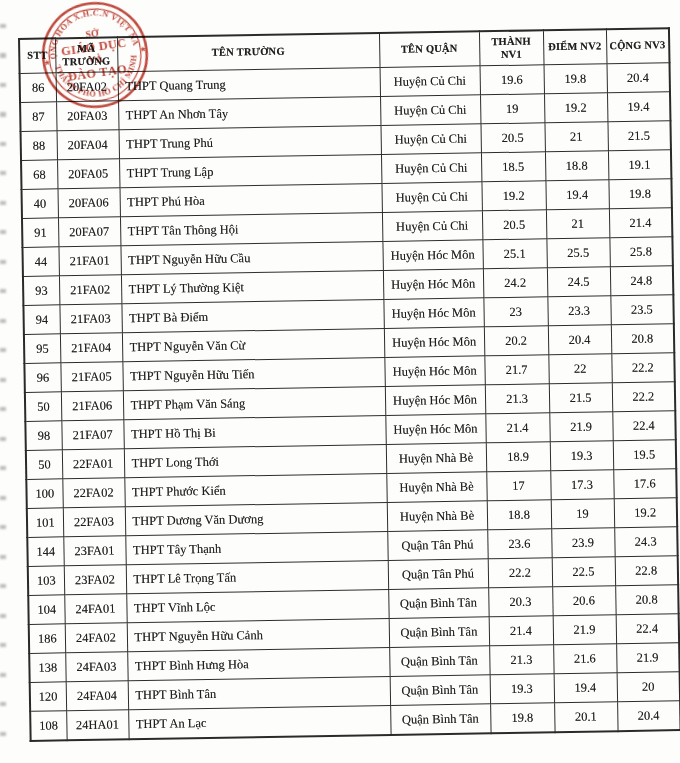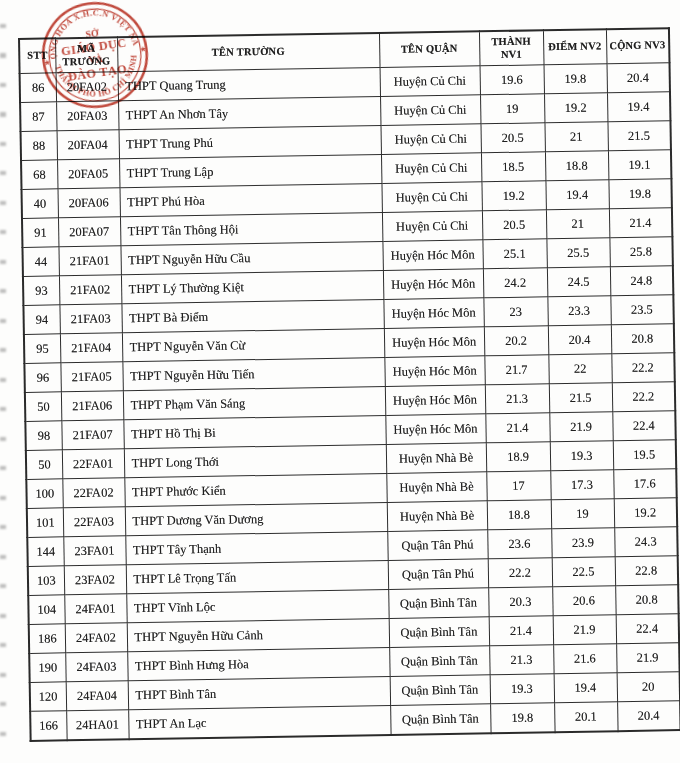--- a/index.html
+++ b/index.html
@@ -255,39 +255,39 @@
           <tr>
             <td>186</td>
             <td>24FA02</td>
             <td class="name-cell">THPT Nguyễn Hữu Cảnh</td>
             <td>Quận Bình Tân</td>
             <td>21.4</td>
             <td>21.9</td>
             <td>22.4</td>
           </tr>
           <tr>
-            <td>190</td>
+            <td>138</td>
             <td>24FA03</td>
             <td class="name-cell">THPT Bình Hưng Hòa</td>
             <td>Quận Bình Tân</td>
             <td>21.3</td>
             <td>21.6</td>
             <td>21.9</td>
           </tr>
           <tr>
             <td>120</td>
             <td>24FA04</td>
             <td class="name-cell">THPT Bình Tân</td>
             <td>Quận Bình Tân</td>
             <td>19.3</td>
             <td>19.4</td>
             <td>20</td>
           </tr>
           <tr>
-            <td>166</td>
+            <td>108</td>
             <td>24HA01</td>
             <td class="name-cell">THPT An Lạc</td>
             <td>Quận Bình Tân</td>
             <td>19.8</td>
             <td>20.1</td>
             <td>20.4</td>
           </tr>
         </tbody>
     </table>
   </div>

